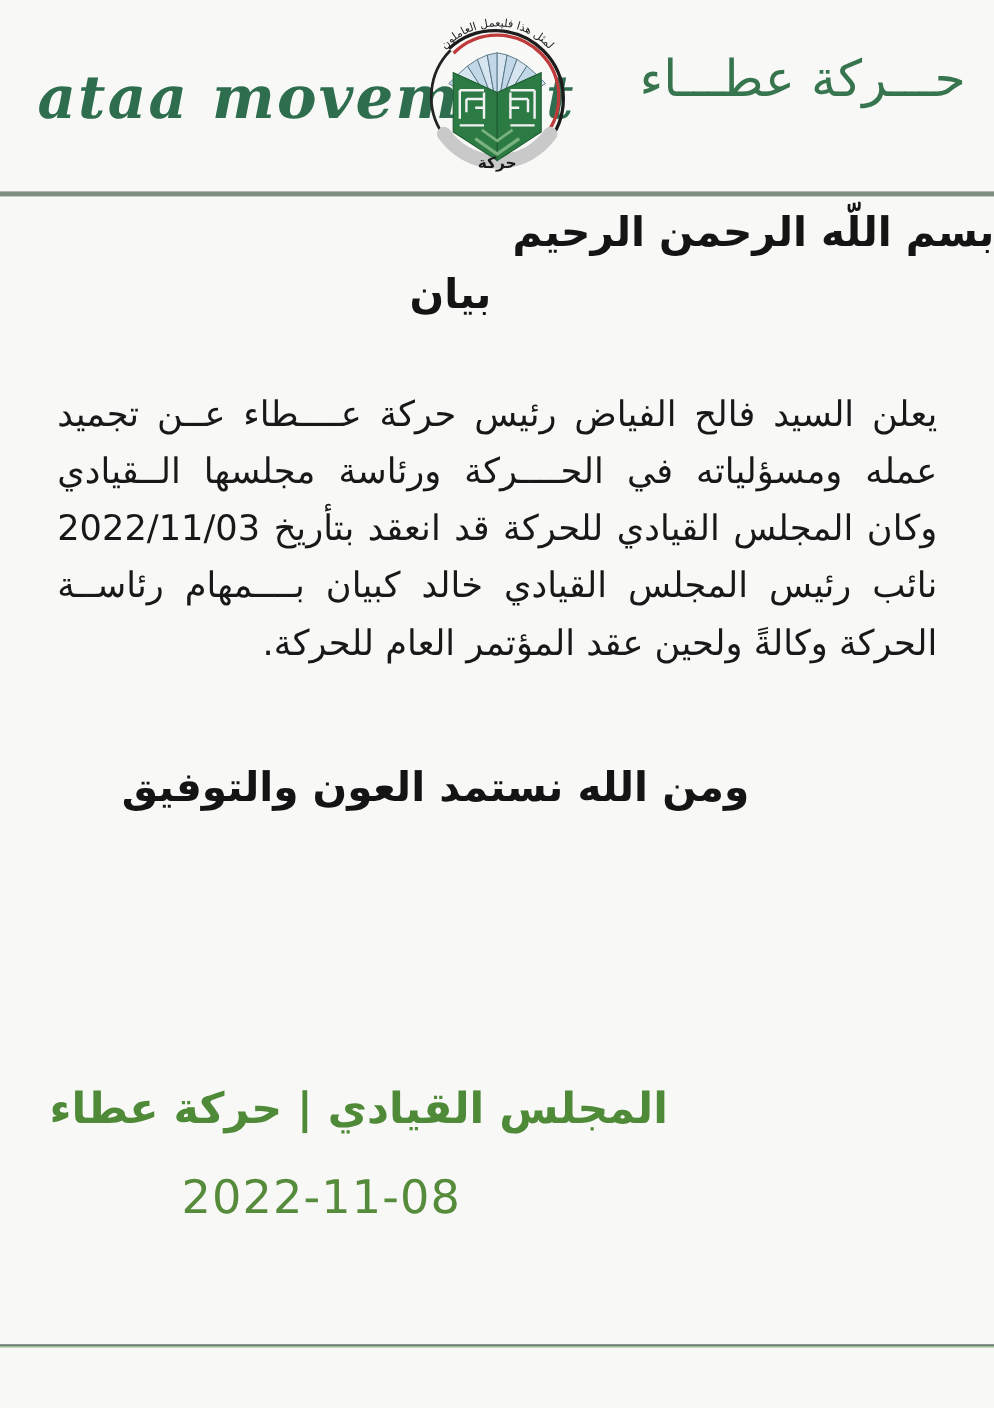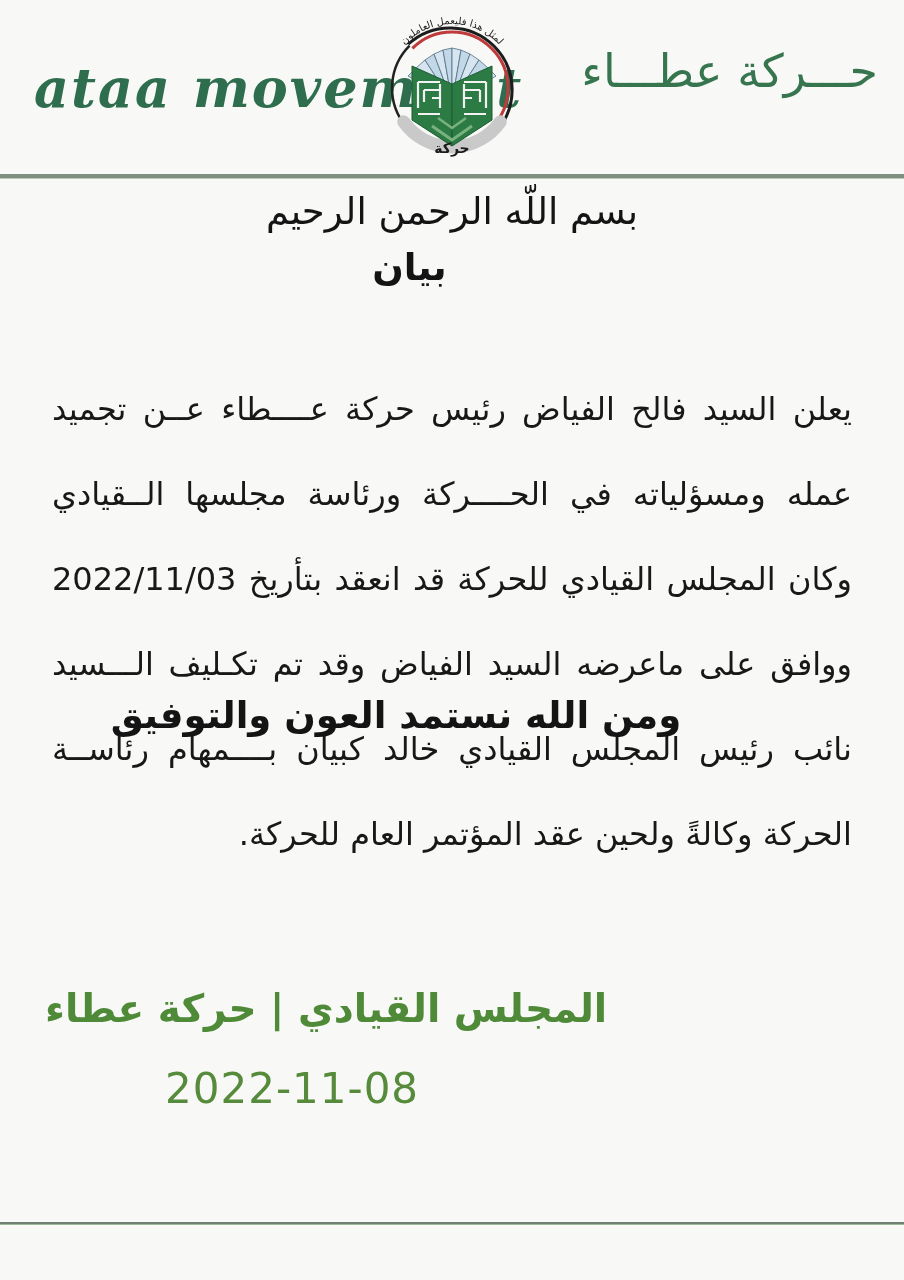--- a/index.html
+++ b/index.html
@@ -25,34 +25,34 @@
   .rule-top{
     position:absolute;left:0;top:174px;width:904px;height:5px;
     background:linear-gradient(#7e8e81 0 80%, #b9c9ba 80% 100%);
   }
   .rule-bottom{
     position:absolute;left:0;top:1222px;width:904px;height:3px;
     background:linear-gradient(#6f7f72 0 66%, #9cba97 66% 100%);
   }
   
   .basmala{
-    position:absolute;left:0;top:190px;width:904px;text-align:center;
-    direction:rtl;font-weight:normal;font-size:37px;color:#141414;
+    position:absolute;left:0;top:190px;width:904px;
+    direction:rtl;font-weight:bold;font-size:37px;color:#141414;
   }
   .stmt-title{
     position:absolute;left:0;top:246px;width:819px;text-align:center;
     direction:rtl;font-weight:bold;font-size:37px;color:#141414;
   }
   .stmt-body{
     position:absolute;top:350px;left:52px;right:52px;direction:rtl;
     font-size:32px;color:#181818;
   }
   .stmt-body .line{
     display:block;height:52px;line-height:52px;white-space:nowrap;
-    text-align:justify;text-align-last:justify;margin-top:33px;
+    text-align:justify;text-align-last:justify;
   }
   .stmt-body .line.last{text-align:right;text-align-last:right;padding-left:60px;}
   .closing{
     position:absolute;left:0;top:694px;width:792px;text-align:center;
     direction:rtl;font-weight:bold;font-size:37px;color:#141414;
   }
   .signature{
     position:absolute;left:45px;top:986px;direction:rtl;white-space:nowrap;
     font-weight:bold;font-size:39px;color:#4f8a38;
   }
@@ -119,21 +119,20 @@
 <div class="rule-top"></div>
 
 <div class="basmala">بسم اللّه الرحمن الرحيم</div>
 
 <div class="stmt-title">بيان</div>
 
 <div class="stmt-body">
   <span class="line">يعلن السيد فالح الفياض رئيس حركة عــــطاء عــن تجميد</span>
   <span class="line">عمله ومسؤلياته في الحــــركة ورئاسة مجلسها الــقيادي</span>
   <span class="line">وكان المجلس القيادي للحركة قد انعقد بتأريخ 2022/11/03</span>
-  <span class="line">ووافق على ماعرضه السيد الفياض وقد تم تكـليف الـــسيد</span>
   <span class="line">نائب رئيس المجلس القيادي خالد كبيان بــــمهام رئاســة</span>
   <span class="line last">الحركة وكالةً ولحين عقد المؤتمر العام للحركة.</span>
 </div>
 
 <div class="closing">ومن الله نستمد العون والتوفيق</div>
 
 <div class="signature">المجلس القيادي | حركة عطاء</div>
 
 <div class="doc-date">2022-11-08</div>
 

